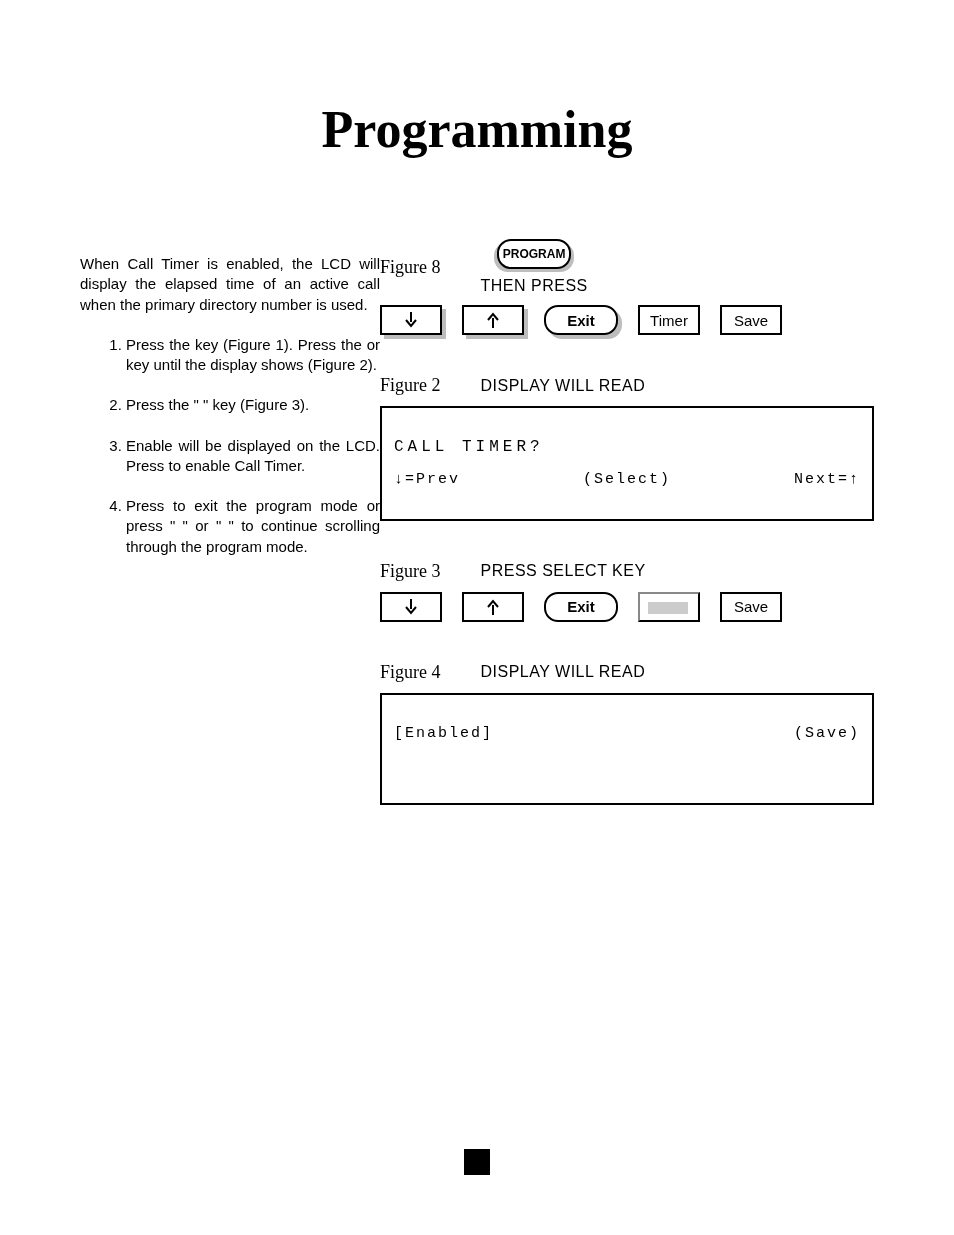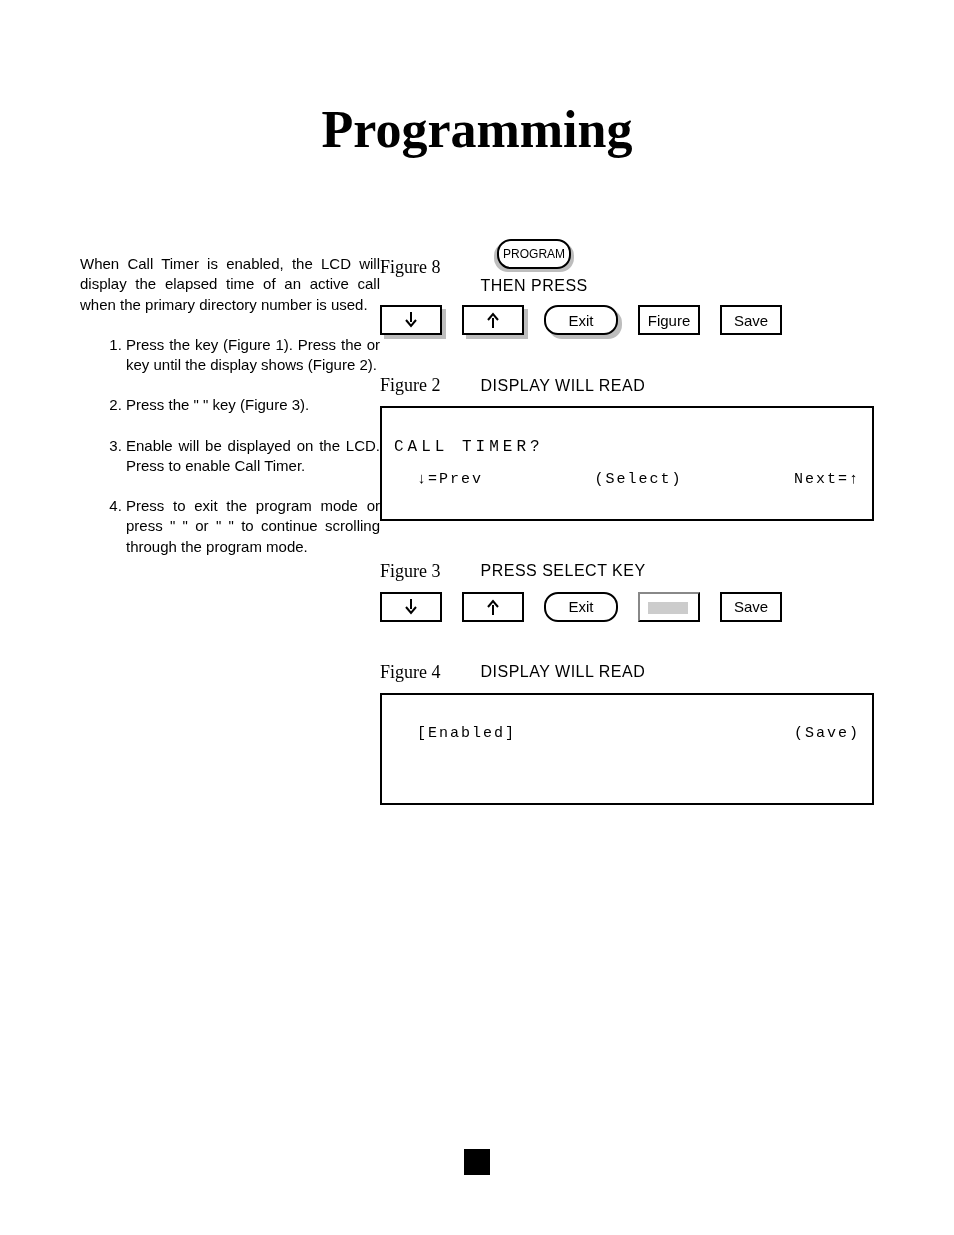--- a/index.html
+++ b/index.html
@@ -26,38 +26,38 @@
   .fig-head { display:flex; align-items:center; gap:40px; margin-bottom:10px; }
   .fig-label { font-family:"Times New Roman",serif; font-size:18px;text-align: left; }
   .fig-note  { font-size:16px; letter-spacing:0.5px; }
   .btn-row { display:flex; align-items:center; gap:20px; }
   .btn, .btn-oval {
     display:inline-flex; align-items:center; justify-content:center;
     height:26px; font-size:15px;
     background:#fff;
   }
   .btn { width:58px; border:2px solid #000; }
-  .btn-oval { width:70px; border:2px solid #000; border-radius:14px; }
+  .btn-oval { width:70px; border:2px solid #000; border-radius:14px;font-weight:bold; }
   .btn.shadow::after, .btn-oval.shadow::after { display:none; }
   .btn.shadow, .btn-oval.shadow { box-shadow:4px 4px 0 #bdbdbd; }
   .btn-oval.shadow-oval { box-shadow:3px 3px 0 #bdbdbd, -3px 3px 0 #bdbdbd; }
   svg.arrow { width:14px; height:16px; }
   .lcd {
     border:2px solid #000;
     padding:26px 12px;
     font-family:"Courier New",monospace;
     font-size:16px;
     letter-spacing:4px;
     line-height:1.7;
     display:flex;
     flex-direction:column;
     gap:6px;
     min-height:56px;
   }
-  .lcd .row2 { display:flex; justify-content:space-between; letter-spacing:2px; font-size:15px;margin-left:23px; }
+  .lcd .row2 { display:flex; justify-content:space-between; letter-spacing:2px; font-size:15px; }
   ol.steps { padding-left:18px; margin:0; }
   ol.steps li { margin-bottom:20px; text-align:justify;margin-left:28px; }
   .intro { margin-bottom:20px; text-align:justify; }
   .select-pressed {
     width:58px; height:26px;
     border-top:2px solid #888;
     border-left:2px solid #888;
     border-right:2px solid #000;
     border-bottom:2px solid #000;
     position:relative;
@@ -103,21 +103,21 @@
           <svg class="arrow" viewBox="0 0 14 16">
               <path d="M7 0 V10 M2 8 L7 14 L12 8" stroke="#000" stroke-width="2" fill="none"></path>
             </svg>
         </span>
         <span class="btn shadow">
           <svg class="arrow" viewBox="0 0 14 16">
               <path d="M7 16 V6 M2 8 L7 2 L12 8" stroke="#000" stroke-width="2" fill="none"></path>
             </svg>
         </span>
         <span class="btn-oval shadow">Exit</span>
-        <span class="btn">Figure</span>
+        <span class="btn">Timer</span>
         <span class="btn">Save</span>
       </div>
     </div>
 
     <div class="fig-block">
       <div class="fig-head">
         <span class="fig-label">Figure 2</span>
         <span class="fig-note">DISPLAY WILL READ</span>
       </div>
       <div class="lcd">

